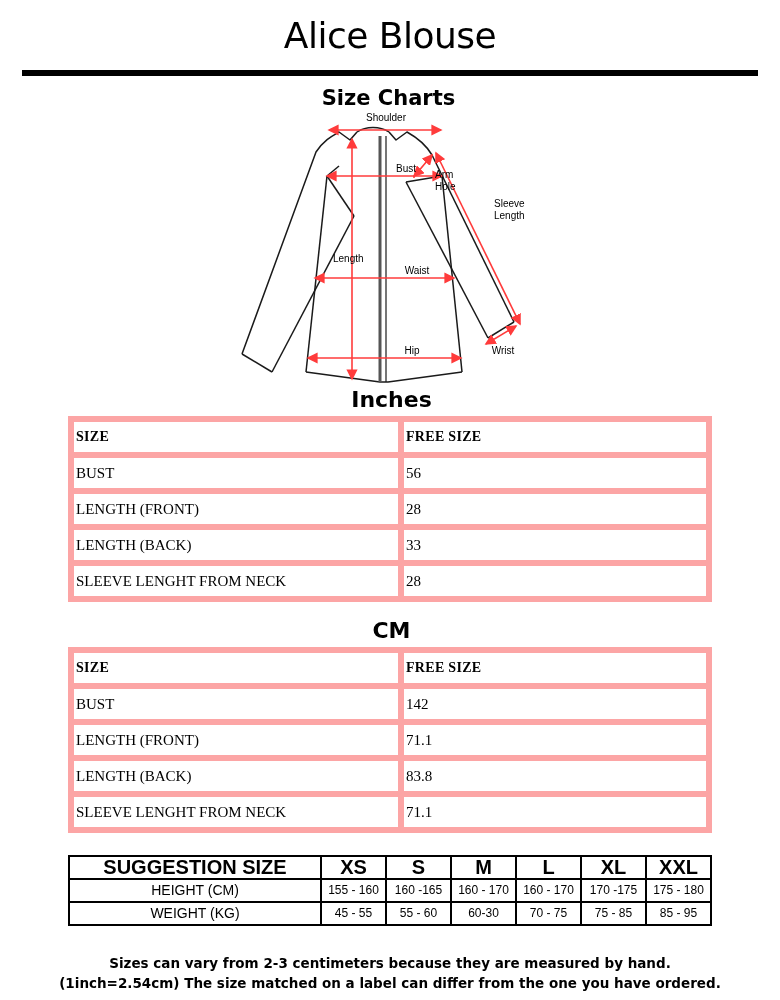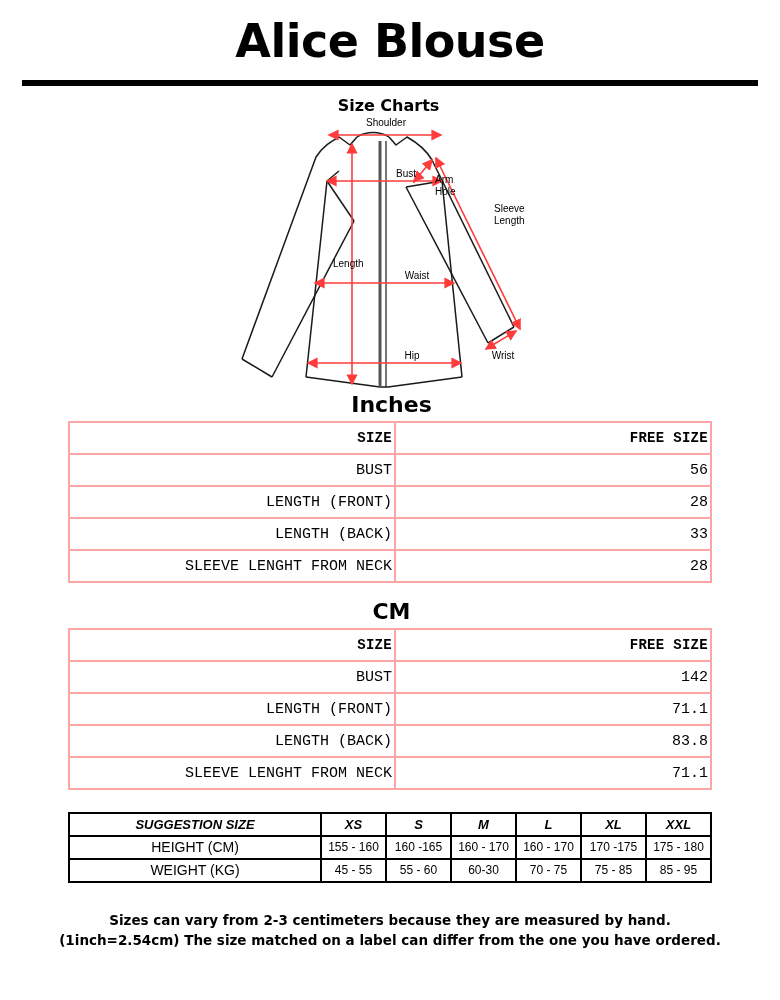--- a/index.html
+++ b/index.html
@@ -13,37 +13,37 @@
     height: 1000px;
     font-family: "Liberation Sans", sans-serif;
     color: #000000;
     position: relative;
     overflow: hidden;
   }
 
   
   .page-title {
     text-align: center;
-    font-size: 46px;
-    font-weight: bold;
+    font-size: 36px;
+    font-weight: normal;
     letter-spacing: -0.5px;
     line-height: 1;
     margin: 0;
     padding-top: 18px;
     font-family: "DejaVu Sans", sans-serif;
   }
   .title-rule {
     width: 736px;
     height: 6px;
     background: #000000;
     margin: 16px auto 0 auto;
   }
   .subtitle {
     text-align: center;
-    font-size: 16px;
+    font-size: 21px;
     font-weight: bold;
     margin: 10px 3px 0 0;
     font-family: "DejaVu Sans", sans-serif;
   }
 
   
   .diagram-wrap {
     width: 780px;
     height: 275px;
     position: relative;
@@ -65,27 +65,27 @@
 
   
   .meas-table {
     width: 644px;
     margin: 0 auto;
     border-collapse: collapse;
     table-layout: fixed;
   }
   .meas-table th,
   .meas-table td {
-    border: 2px solid #fca5a5;
-    text-align: right;
+    border: 6px solid #fca5a5;
+    text-align: left;
     font-size: 15px;
     height: 30px;
     padding: 0 2px;
     font-weight: normal;
-    font-family: Liberation Mono, monospace;
+    font-family: Liberation Serif, serif;
   }
   .meas-table thead th {
     font-weight: bold;
     font-size: 14px;
     letter-spacing: 0.3px;
   }
   .meas-table .col-label { width: 320px; }
 
   .spacer-sm { height: 14px; }
   .spacer-md { height: 22px; }
@@ -104,22 +104,21 @@
     font-size: 12px;
     height: 21px;
     line-height: 21px;
     padding: 0 1px;
     font-weight: normal;
     white-space: nowrap;
   }
   .sugg-table .sugg-head-label,
   .sugg-table .sugg-head-size {
     font-weight: bold;
-    font-size: 13px;
-    font-style: italic;
+    font-size: 20px;
   }
   .sugg-table .sugg-row-label {
     font-size: 14px;
   }
   .sugg-table .col-first { width: 248px; }
 
   
   .footer-note {
     text-align: center;
     font-size: 13.5px;

